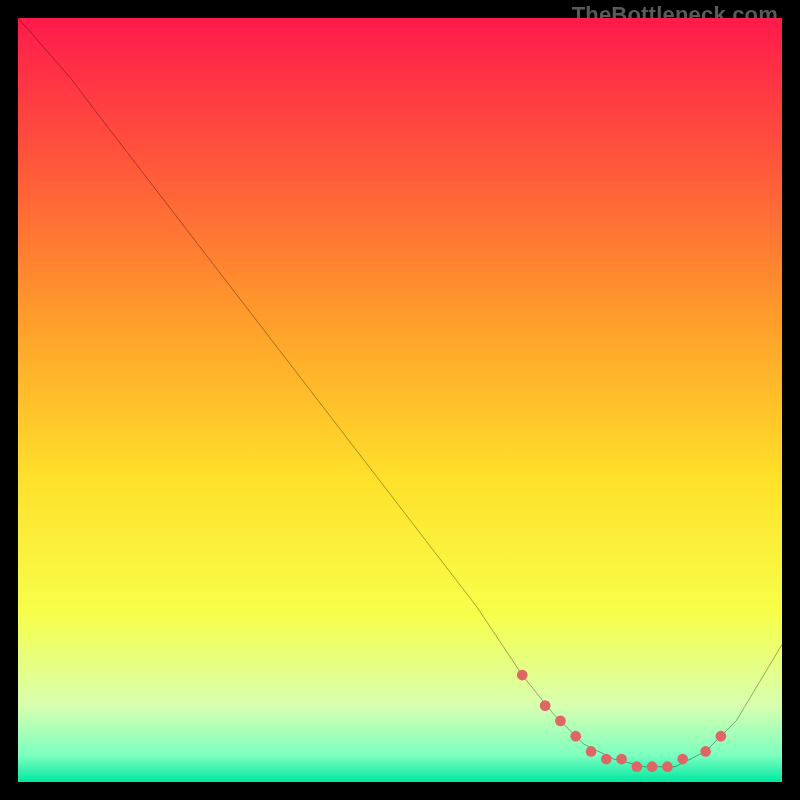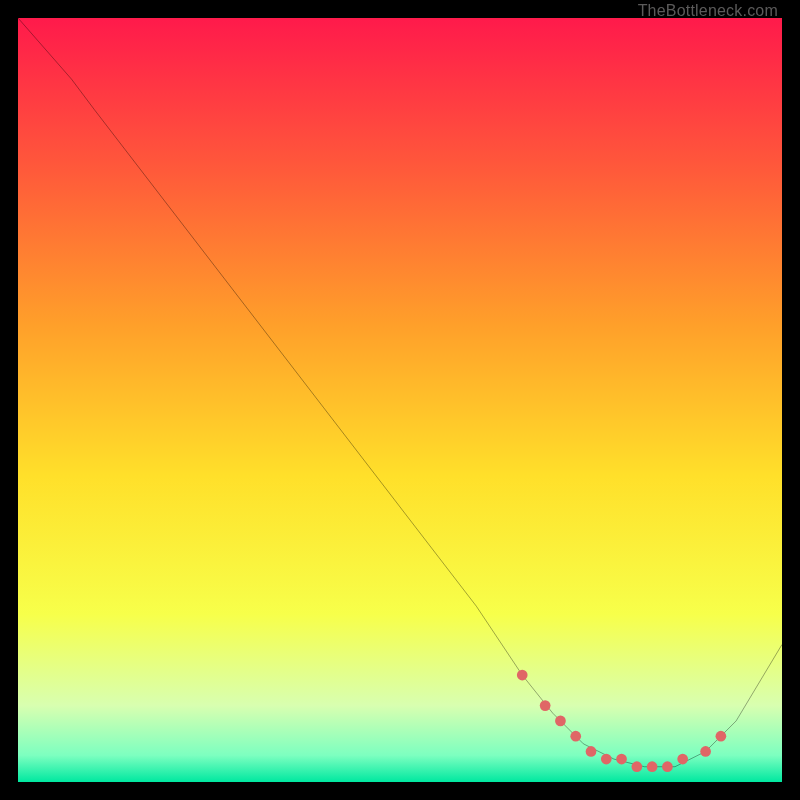--- a/index.html
+++ b/index.html
@@ -20,22 +20,22 @@
     position: absolute;
     left: 18px;
     top: 18px;
     width: 764px;
     height: 764px;
   }
   .watermark {
     position: absolute;
     top: 2px;
     right: 22px;
-    font-size: 16px;
-    font-weight: 400;
+    font-size: 22px;
+    font-weight: 700;
     color: #5b5a5a;
     letter-spacing: 0.2px;
   }
 </style>
 </head>
 <body>
 
 <div class="stage">
   <div class="watermark">TheBottleneck.com</div>
 

